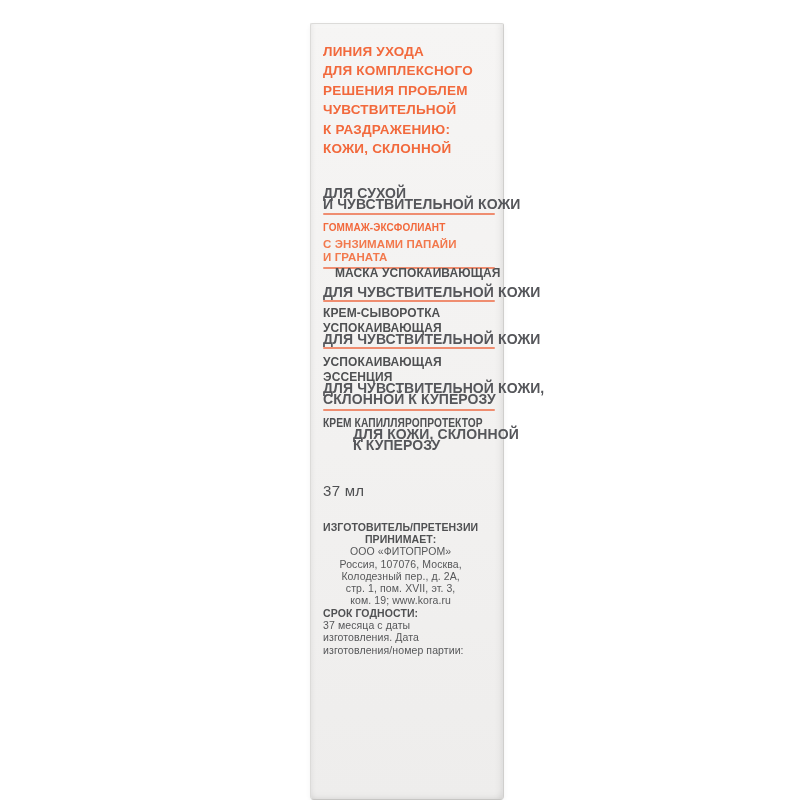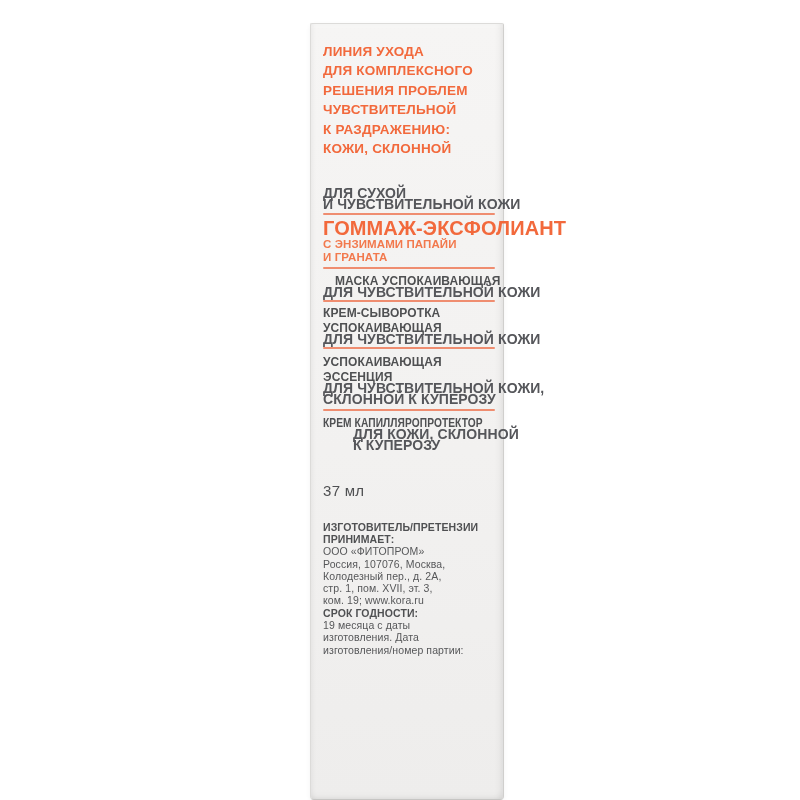--- a/index.html
+++ b/index.html
@@ -58,21 +58,21 @@
   .ttl.tight { transform: scaleX(0.85); transform-origin: left top; }
   .sub {
     font-size: 14px;
     line-height: 10.8px;
     font-weight: 700;
     letter-spacing: 0.1px;
     color: #55565a;
   }
   .orange { color: #f2693c; }
   .sub.orange { color: #f2794d; font-size: 11.5px; line-height: 13.2px; }
-  .gommage { font-size: 20px; line-height: 16px; }
+  .gommage { font-size: 10px; line-height: 16px; }
   .rule {
     position: absolute;
     left: 12px;
     width: 172px;
     height: 2px;
     background: #ef8d70;
     border-radius: 1px;
   }
   .volume {
     font-size: 15px;
@@ -113,21 +113,21 @@
 
     <div class="blk ttl gommage orange" style="top:196px;">
       <div>ГОММАЖ-ЭКСФОЛИАНТ</div>
     </div>
     <div class="blk sub orange" style="top:214px;">
       <div>С ЭНЗИМАМИ ПАПАЙИ</div>
       <div>И ГРАНАТА</div>
     </div>
     <div class="rule" style="top:243px;"></div>
 
-    <div class="blk ttl" style="top:250px;padding-left:12px;">
+    <div class="blk ttl" style="top:242px;padding-left:12px;">
       <div>МАСКА УСПОКАИВАЮЩАЯ</div>
     </div>
     <div class="blk sub" style="top:263px;">
       <div>ДЛЯ ЧУВСТВИТЕЛЬНОЙ КОЖИ</div>
     </div>
     <div class="rule" style="top:276px;"></div>
 
     <div class="blk ttl" style="top:282px;">
       <div>КРЕМ-СЫВОРОТКА</div>
       <div>УСПОКАИВАЮЩАЯ</div>
@@ -150,31 +150,31 @@
     <div class="blk ttl tight" style="top:392px;">
       <div>КРЕМ КАПИЛЛЯРОПРОТЕКТОР</div>
     </div>
     <div class="blk sub" style="top:405px;padding-left:30px;">
       <div>ДЛЯ КОЖИ, СКЛОННОЙ</div>
       <div>К КУПЕРОЗУ</div>
     </div>
 
     <div class="blk volume" style="top:458px;">37 мл</div>
 
-    <div class="blk fine" style="top:497px;">
+    <div class="blk fine" style="top:497px;text-align:center;">
       <div class="caps">ИЗГОТОВИТЕЛЬ/ПРЕТЕНЗИИ</div>
       <div class="caps">ПРИНИМАЕТ:</div>
       <div>ООО «ФИТОПРОМ»</div>
       <div>Россия, 107076, Москва,</div>
       <div>Колодезный пер., д. 2А,</div>
       <div>стр. 1, пом. XVII, эт. 3,</div>
       <div>ком. 19; www.kora.ru</div>
     </div>
 
     <div class="blk fine" style="top:583px;">
       <div class="caps">СРОК ГОДНОСТИ:</div>
-      <div>19 месяца с даты</div>
+      <div>37 месяца с даты</div>
       <div>изготовления. Дата</div>
       <div>изготовления/номер партии:</div>
     </div>
 
   </div>
 </div>
 
 </body></html>

